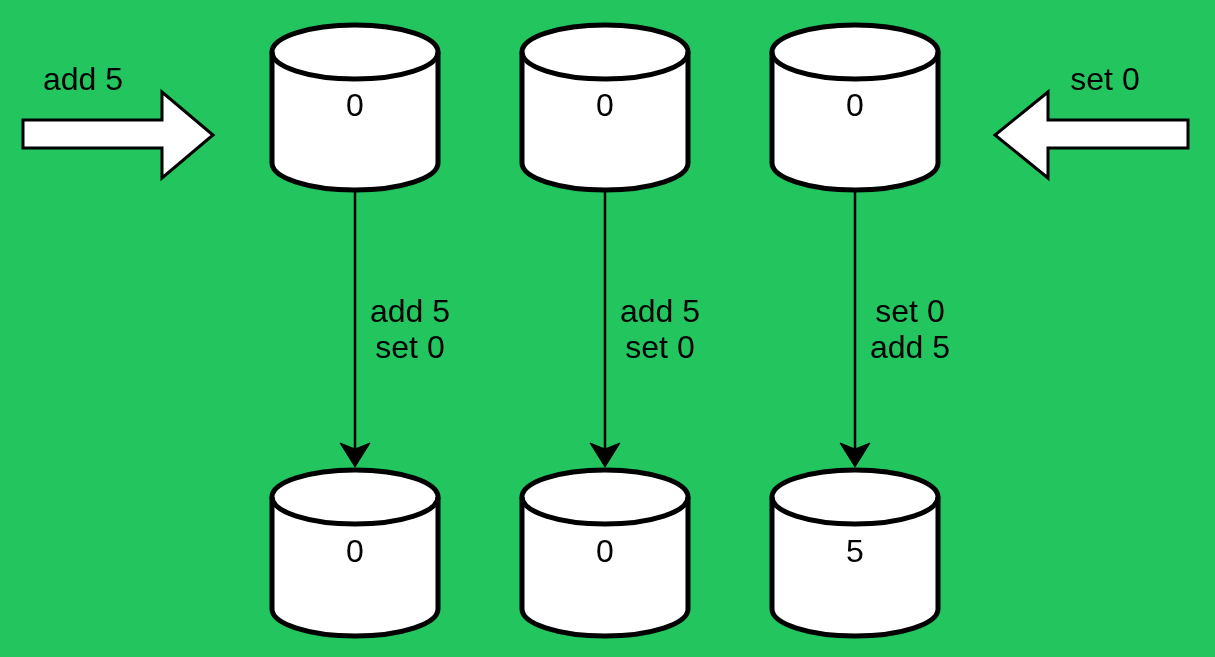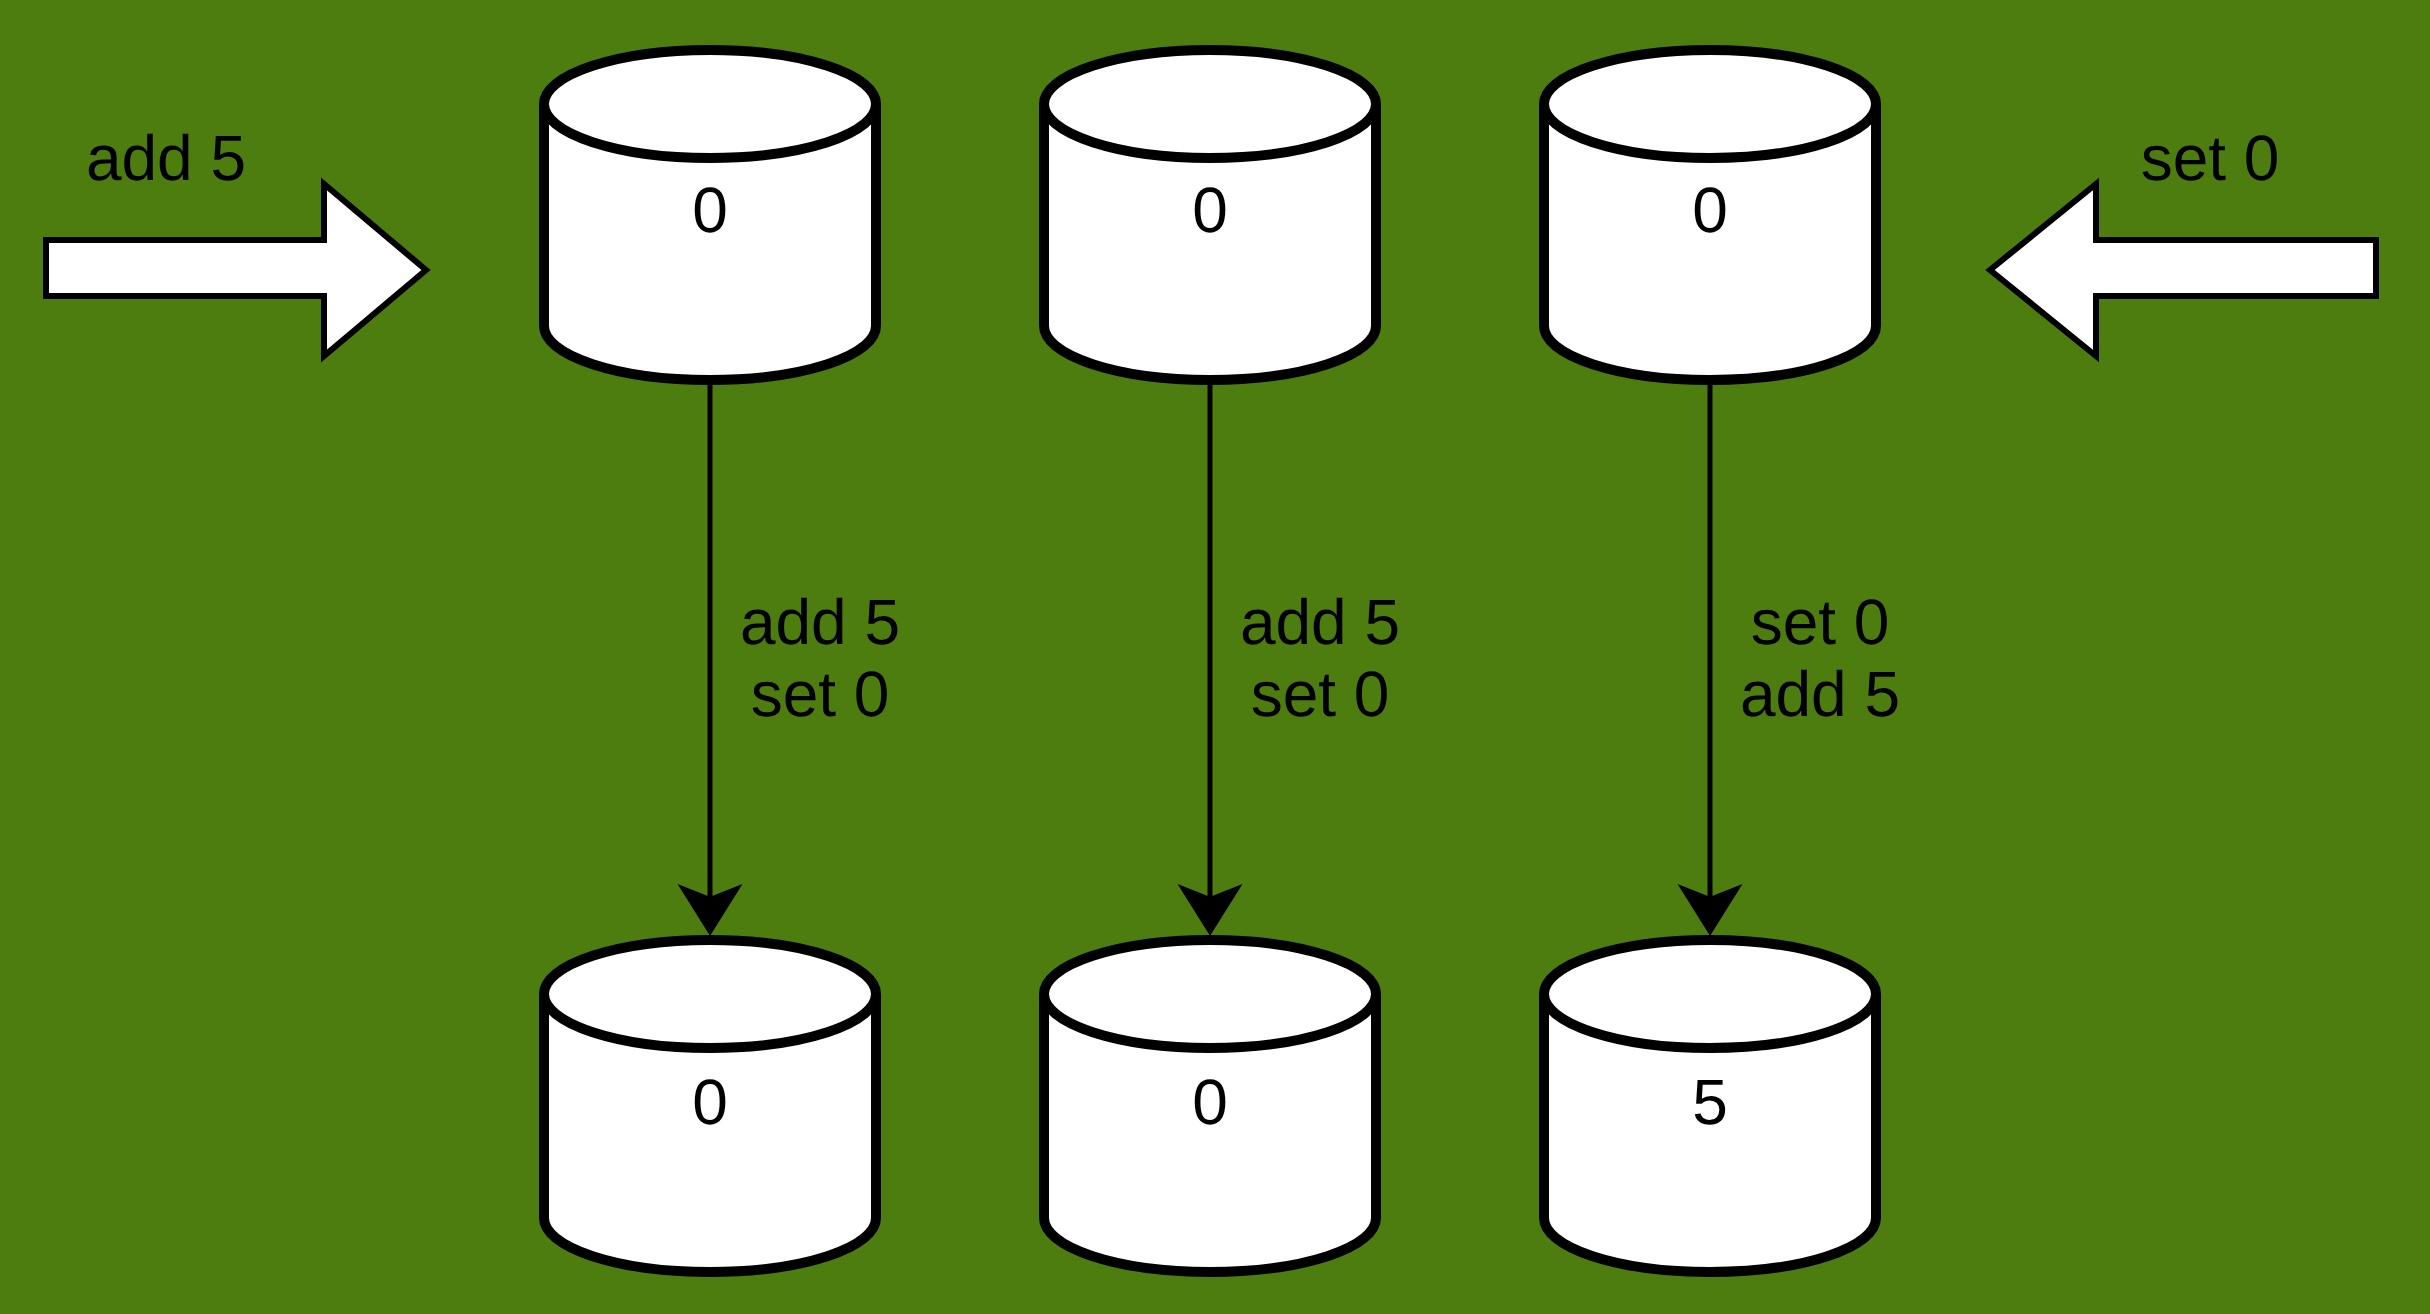--- a/index.html
+++ b/index.html
@@ -4,21 +4,21 @@
 <style>
   html, body {
     margin: 0;
     padding: 0;
     background: #ffffff;
   }
   .stage {
     position: relative;
     width: 1215px;
     height: 657px;
-    background: #4d7c0f;
+    background: #22c55e;
     overflow: hidden;
   }
   svg { display: block; }
   .lbl {
     font-family: "Liberation Sans", sans-serif;
     font-size: 32px;
     fill: #000000;
   }
   .cyl-body {
     fill: #ffffff;

